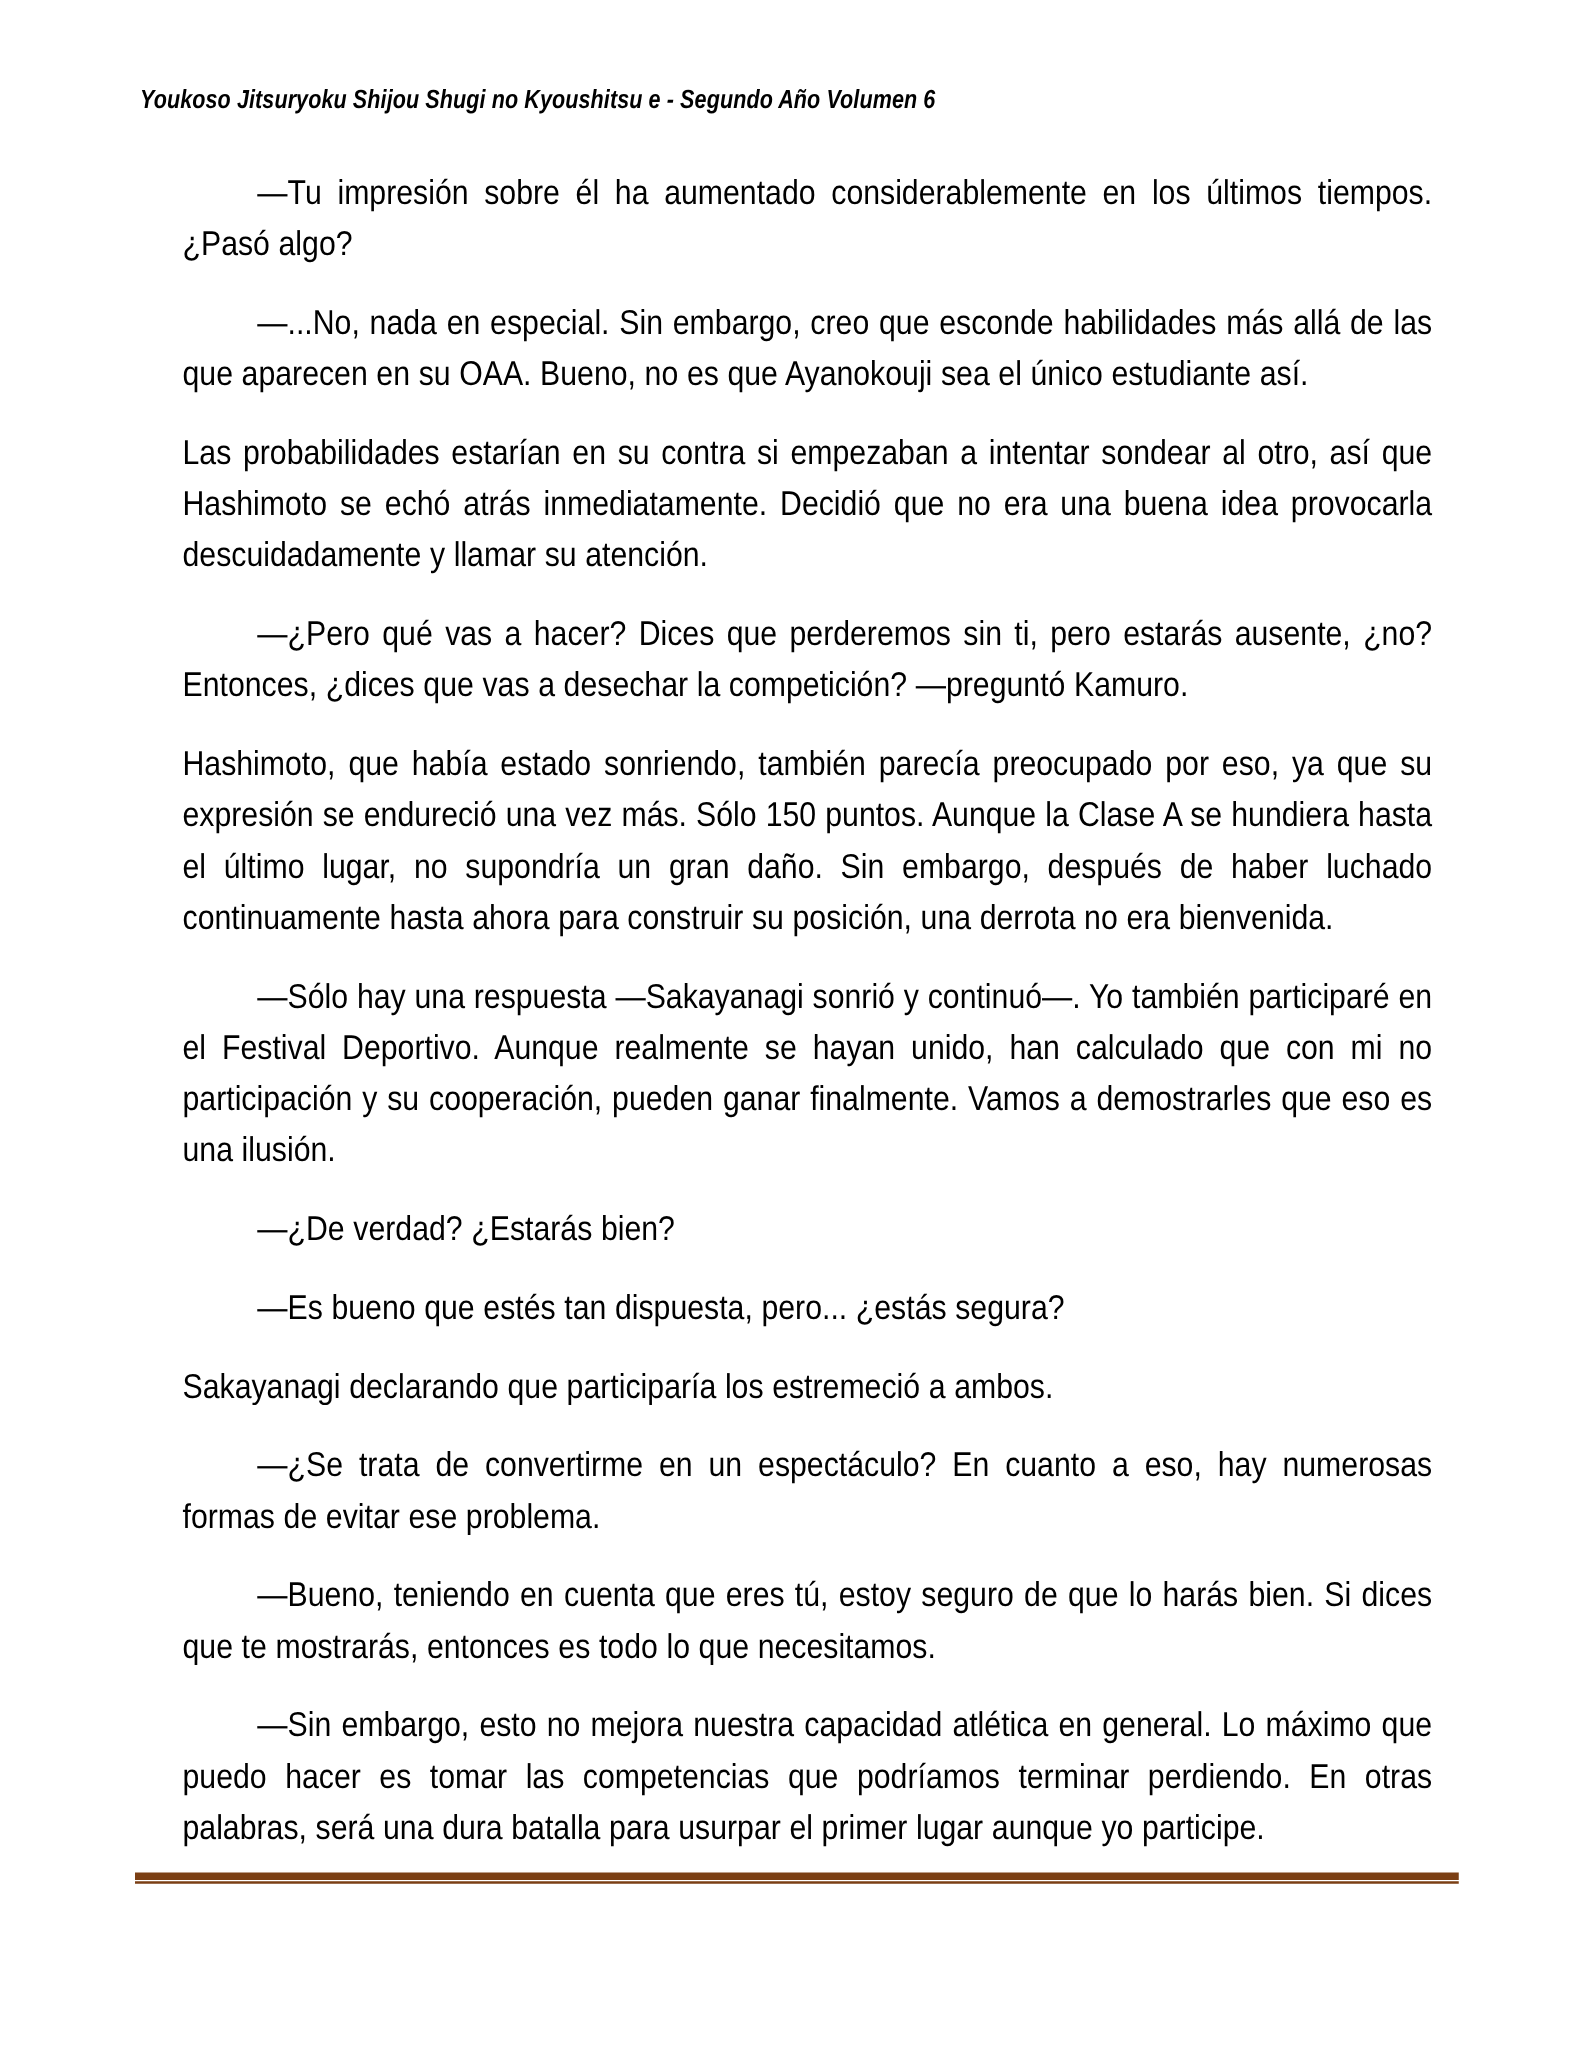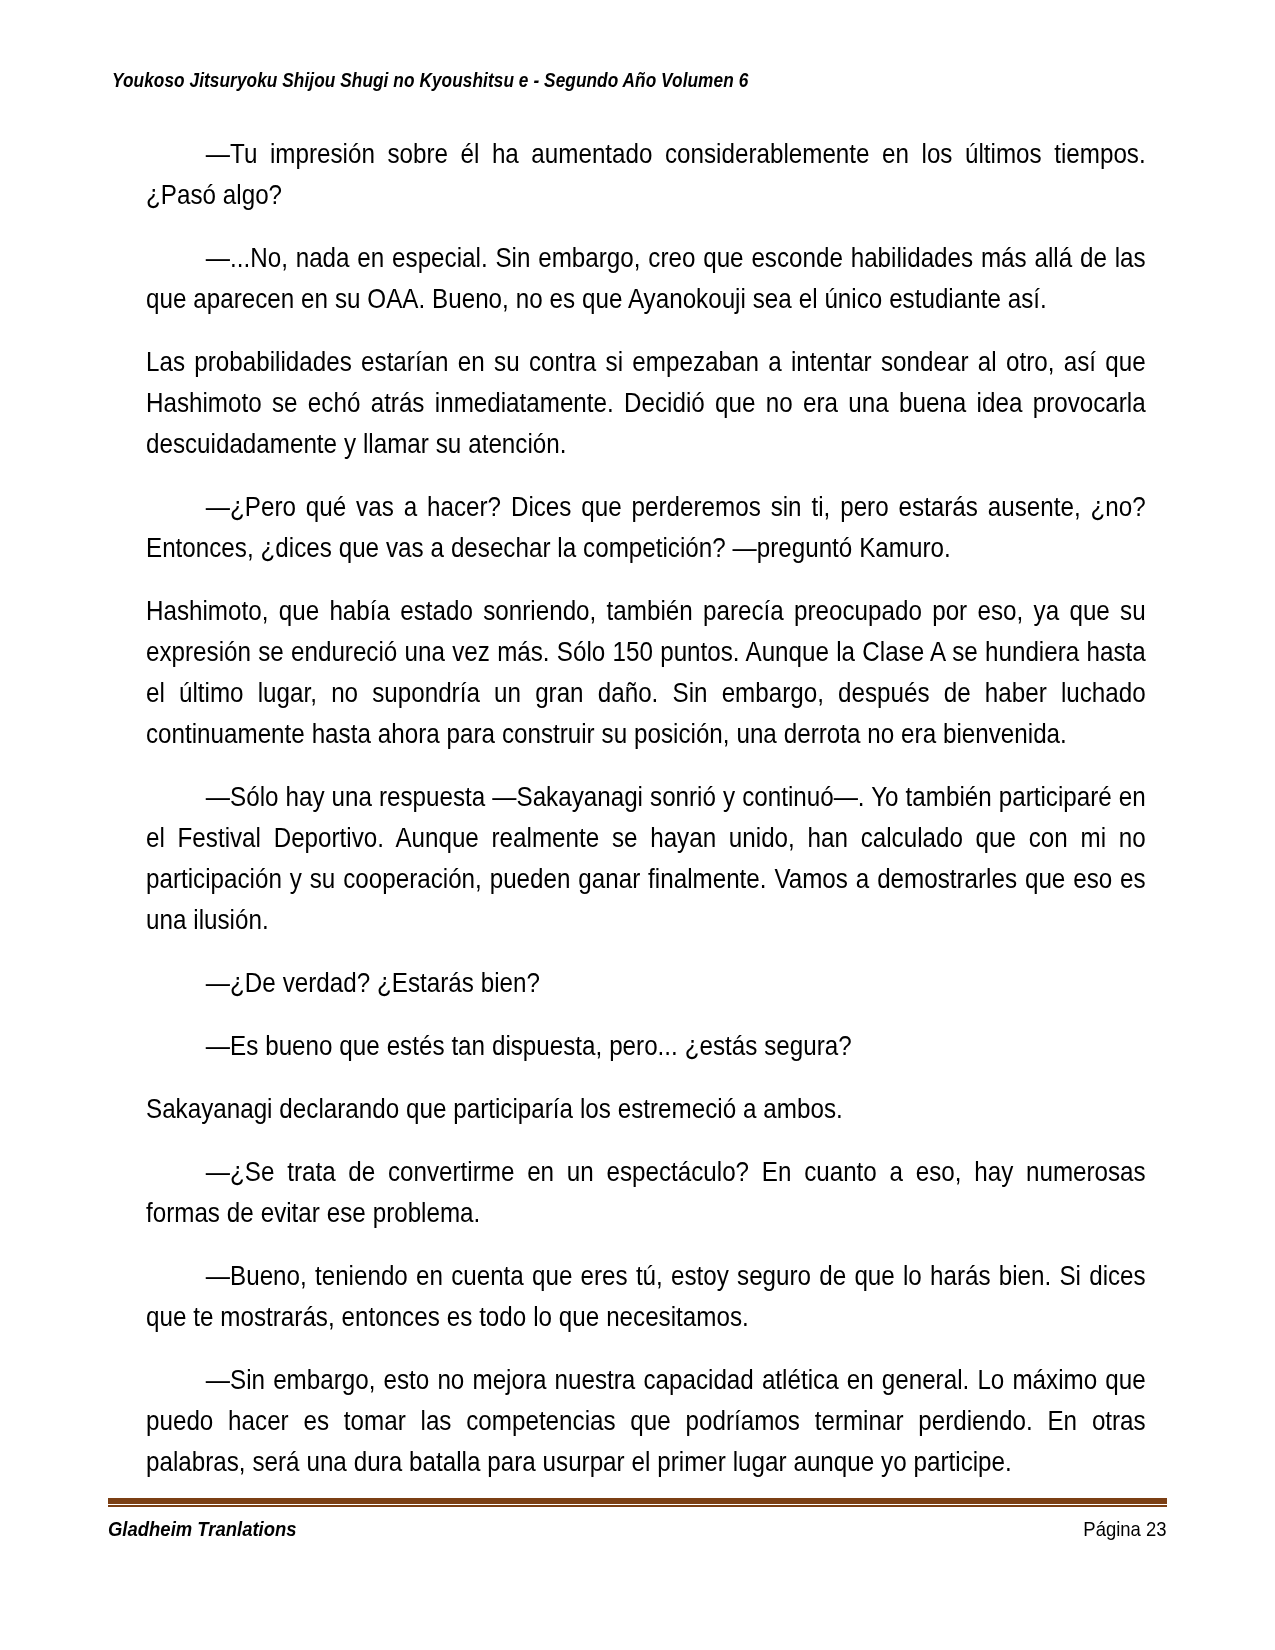--- a/index.html
+++ b/index.html
@@ -148,18 +148,14 @@
     <p class="para indented">—¿Se trata de convertirme en un espectáculo? En cuanto a eso, hay numerosas formas de evitar ese problema.</p>
     <p class="para indented">—Bueno, teniendo en cuenta que eres tú, estoy seguro de que lo harás bien. Si dices que te mostrarás, entonces es todo lo que necesitamos.</p>
     <p class="para indented">—Sin embargo, esto no mejora nuestra capacidad atlética en general. Lo máximo que puedo hacer es tomar las competencias que podríamos terminar perdiendo. En otras palabras, será una dura batalla para usurpar el primer lugar aunque yo participe.</p>
   </div>
 
   <div class="footer-rule">
     <div class="rule-thick" style="background: rgb(123, 63, 20);"></div>
     <div class="rule-thin" style="background: rgb(123, 63, 20);"></div>
   </div>
 
-  <div class="doc-footer">
-    <div class="footer-left">Gladheim Tranlations</div>
-    <div class="footer-right">Página 23</div>
-  </div>
 
 </div>
 
 </body></html>

